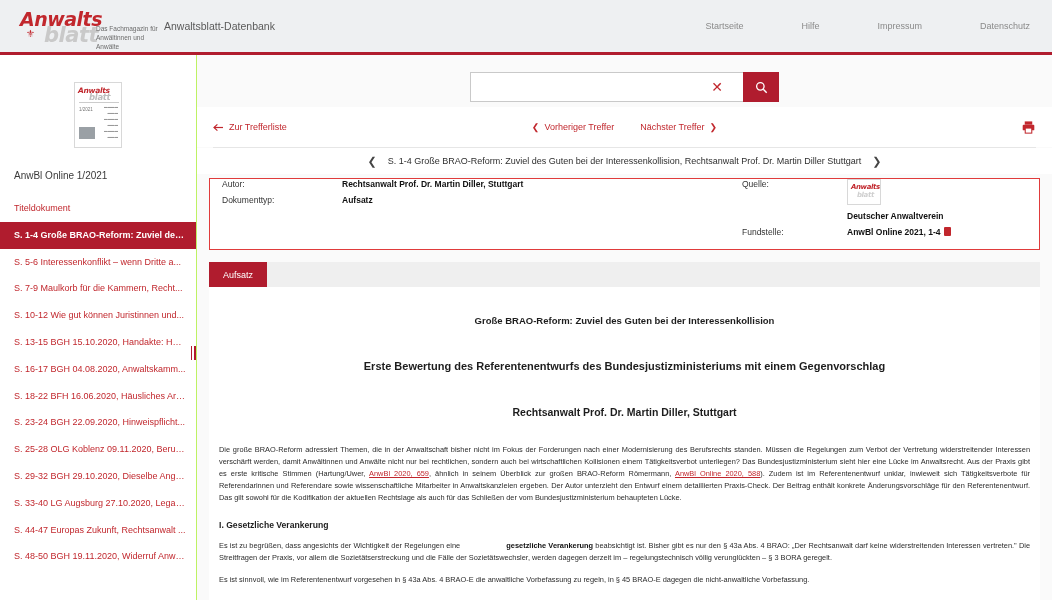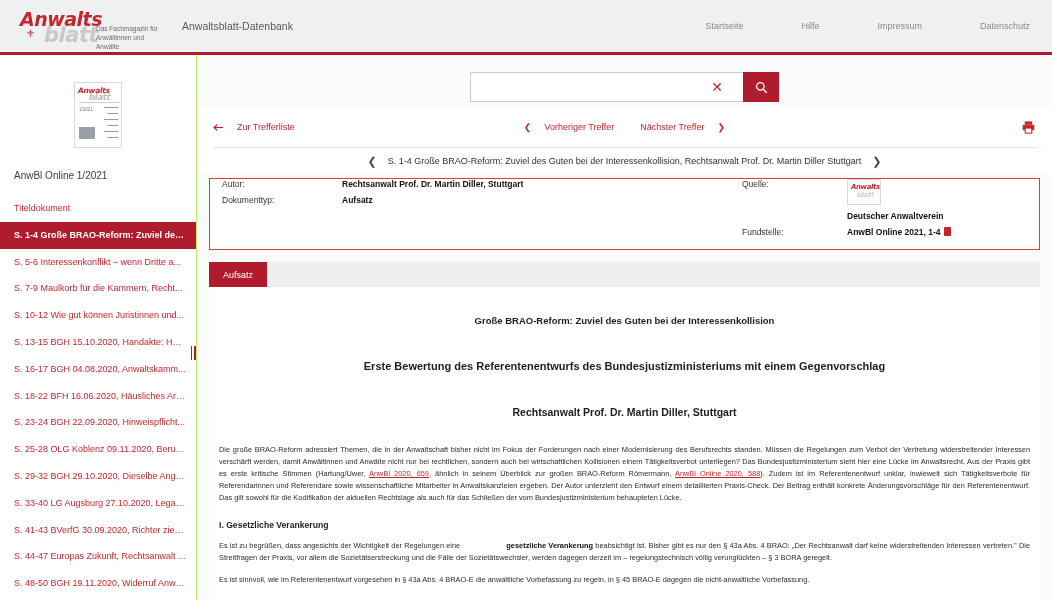--- a/index.html
+++ b/index.html
@@ -32,21 +32,21 @@
     position:absolute; left:30px; top:17px;
   }
   .logo-mark {
     position:absolute; left:12px; top:22px; font-size:10px; color:#c1272d;
   }
   .logo-tag {
     position:absolute; left:82px; top:19px;
     font-size:6.5px; color:#6b6b6b; line-height:1.35; width:70px;
   }
   .dbtitle {
-    margin-left: 18px; font-size: 10.5px; color:#5a5a5a;
+    font-size: 10.5px; color:#5a5a5a;
   }
   .topnav { margin-left:auto; display:flex; align-items:center; }
   .topnav a {
     font-size: 9px; color:#8a8a8a; text-decoration:none;
     padding: 0 0; margin-right: 58px; white-space:nowrap;
   }
   .topnav a:last-child { margin-right: 22px; }
 
   
   .header-rule {
@@ -118,21 +118,21 @@
     display:flex; align-items:center; justify-content:center;
   }
   .search-btn svg { width:13px; height:13px; }
 
   .toolbar {
     position:relative; height: 40px; background:#fff;
     display:flex; align-items:center; padding: 0 16px;
   }
   .tb-link {
     font-size: 9px; color:#c1272d; text-decoration:none; white-space:nowrap; cursor:pointer;
-    display:inline-flex; align-items:center; gap:13px;
+    display:inline-flex; align-items:center; gap:5px;
   }
   .tb-center { position:absolute; left:0; right:0; display:flex; justify-content:center; gap:26px; pointer-events:none;}
   .tb-center .tb-link { pointer-events:auto; }
   .print-btn {
     margin-left:auto; background:none; border:none; cursor:pointer; padding:0;
     display:flex; align-items:center;
   }
   .divider { height:1px; background:#e6e6e6; margin: 0 16px; }
 
   .doc-nav {
@@ -236,21 +236,20 @@
       <a class="nav-item" href="#">S. 5-6 Interessenkonflikt – wenn Dritte a...</a>
       <a class="nav-item" href="#">S. 7-9 Maulkorb für die Kammern, Recht...</a>
       <a class="nav-item" href="#">S. 10-12 Wie gut können Juristinnen und...</a>
       <a class="nav-item" href="#">S. 13-15 BGH 15.10.2020, Handakte: Her...</a>
       <a class="nav-item" href="#">S. 16-17 BGH 04.08.2020, Anwaltskamm...</a>
       <a class="nav-item" href="#">S. 18-22 BFH 16.06.2020, Häusliches Arb...</a>
       <a class="nav-item" href="#">S. 23-24 BGH 22.09.2020, Hinweispflicht...</a>
       <a class="nav-item" href="#">S. 25-28 OLG Koblenz 09.11.2020, Berufu...</a>
       <a class="nav-item" href="#">S. 29-32 BGH 29.10.2020, Dieselbe Angel...</a>
       <a class="nav-item" href="#">S. 33-40 LG Augsburg 27.10.2020, Legal T...</a>
-      <a class="nav-item" href="#">S. 41-43 BVerfG 30.09.2020, Richter zieh...</a>
       <a class="nav-item" href="#">S. 44-47 Europas Zukunft, Rechtsanwalt ...</a>
       <a class="nav-item" href="#">S. 48-50 BGH 19.11.2020, Widerruf Anwa...</a>
     </div>
   </aside>
 
   <div class="resize-handle">
     <span></span>
       <span></span>
   </div>
 

